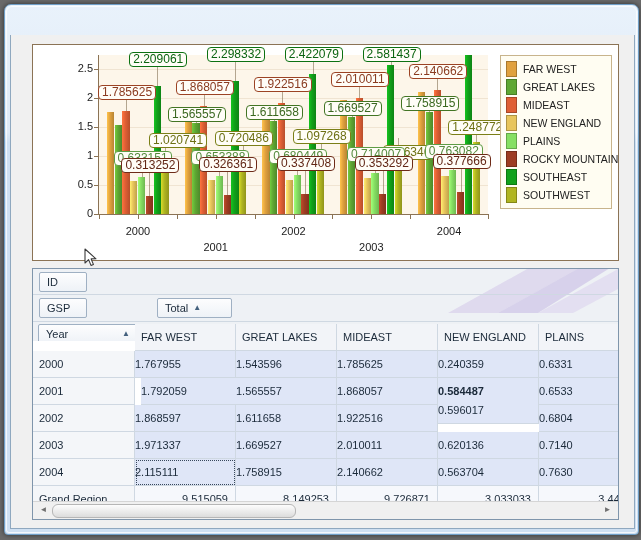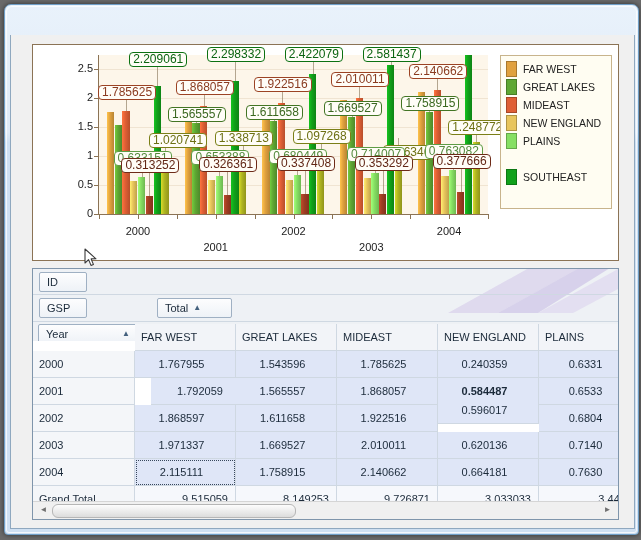--- a/index.html
+++ b/index.html
@@ -118,21 +118,21 @@
   .hdr-sep{position:absolute;left:0;width:100%;height:1px;background:#cfd8e2;}
 
   .cell{
     position:absolute;box-sizing:border-box;
     border-right:1px solid #cfd8e2;border-bottom:1px solid #cfd8e2;
     font-size:11px;color:#1b2a3a;line-height:26px;height:27px;
     white-space:nowrap;overflow:hidden;
   }
   .colhdr{background:#f2f4f8;padding-left:6px;font-size:11px;}
   .rowhdr{background:#f4f6f9;padding-left:6px;}
-  .datacell{background:#dfe6f7;text-align:center;padding-right:7px;}
+  .datacell{background:#dfe6f7;text-align:left;padding-right:7px;}
   .totalcell{background:#f6f8fc;text-align:right;padding-right:7px;}
   .focus{outline:1px dotted #37475c;outline-offset:-2px;}
 
   .hscroll{
     position:absolute;left:0;bottom:0;width:100%;height:17px;
     background:#f0f0f0;border-top:1px solid #d5d5d5;
   }
   .hs-arrow{position:absolute;top:0;width:17px;height:16px;color:#707070;font-size:8px;
             text-align:center;line-height:16px;}
   .hs-thumb{position:absolute;left:19px;top:2px;height:12px;border-radius:6px;
@@ -242,21 +242,21 @@
           <div class="dlbl" style="left: 80.6px; top: 106.392px; border-color: rgb(94, 156, 69); color: rgb(83, 138, 61);">0.633151</div>
           <div class="stem" style="left: 116.4px; top: 125.888px; height: 25px;"></div>
           <div class="dlbl" style="left: 88.4px; top: 112.888px; border-color: rgb(110, 43, 24); color: rgb(97, 38, 21);">0.313252</div>
           <div class="stem" style="left: 124.2px; top: 20.2761px; height: 21px;"></div>
           <div class="dlbl" style="left: 96.2px; top: 7.27611px; border-color: rgb(12, 113, 18); color: rgb(11, 100, 16);">2.209061</div>
           <div class="stem" style="left: 170.8px; top: 47.9923px; height: 13px;"></div>
           <div class="dlbl" style="left: 142.8px; top: 34.9923px; border-color: rgb(156, 67, 36); color: rgb(138, 59, 32);">1.868057</div>
           <div class="stem" style="left: 163px; top: 75.4823px; height: 3px;"></div>
           <div class="dlbl" style="left: 135px; top: 62.4823px; border-color: rgb(67, 117, 36); color: rgb(59, 104, 32);">1.565557</div>
           <div class="stem" style="left: 209.8px; top: 98.7598px; height: 9px;"></div>
-          <div class="dlbl" style="left: 181.8px; top: 85.7598px; border-color: rgb(123, 127, 23); color: rgb(109, 112, 20);">1.338713</div>
+          <div class="dlbl" style="left: 181.8px; top: 85.7598px; border-color: rgb(123, 127, 23); color: rgb(109, 112, 20);">0.720486</div>
           <div class="stem" style="left: 186.4px; top: 118.222px; height: 13px;"></div>
           <div class="dlbl" style="left: 158.4px; top: 105.222px; border-color: rgb(94, 156, 69); color: rgb(83, 138, 61);">0.653388</div>
           <div class="stem" style="left: 194.2px; top: 125.13px; height: 25px;"></div>
           <div class="dlbl" style="left: 166.2px; top: 112.13px; border-color: rgb(110, 43, 24); color: rgb(97, 38, 21);">0.326361</div>
           <div class="stem" style="left: 202px; top: 15.1146px; height: 21px;"></div>
           <div class="dlbl" style="left: 174px; top: 2.11462px; border-color: rgb(12, 113, 18); color: rgb(11, 100, 16);">2.298332</div>
           <div class="stem" style="left: 248.6px; top: 44.8436px; height: 13px;"></div>
           <div class="dlbl" style="left: 220.6px; top: 31.8436px; border-color: rgb(156, 67, 36); color: rgb(138, 59, 32);">1.922516</div>
           <div class="stem" style="left: 240.8px; top: 72.8169px; height: 3px;"></div>
           <div class="dlbl" style="left: 212.8px; top: 59.8169px; border-color: rgb(67, 117, 36); color: rgb(59, 104, 32);">1.611658</div>
@@ -305,23 +305,31 @@
             <span class="lg-tx">MIDEAST</span>
           </div>
           <div class="lg-row" style="top: 58px;">
             <span class="lg-sw" style="background: rgb(232, 197, 92);"></span>
             <span class="lg-tx">NEW ENGLAND</span>
           </div>
           <div class="lg-row" style="top: 76px;">
             <span class="lg-sw" style="background: rgb(134, 223, 99);"></span>
             <span class="lg-tx">PLAINS</span>
           </div>
+          <div class="lg-row" style="top: 94px;">
+            <span class="lg-sw" style="background: rgb(157, 61, 34);"></span>
+            <span class="lg-tx">ROCKY MOUNTAIN</span>
+          </div>
           <div class="lg-row" style="top: 112px;">
             <span class="lg-sw" style="background: rgb(17, 161, 26);"></span>
             <span class="lg-tx">SOUTHEAST</span>
+          </div>
+          <div class="lg-row" style="top: 130px;">
+            <span class="lg-sw" style="background: rgb(176, 181, 33);"></span>
+            <span class="lg-tx">SOUTHWEST</span>
           </div>
         </div>
     </div>
 
     <div class="grid-panel">
       <div class="grid-head">
         <div class="swoosh">
           <svg width="230" height="44" viewBox="0 0 230 44">
             <path d="M60 44 L150 -6 L200 -6 L110 44 Z" fill="#cdbfe6" opacity="0.55"></path>
             <path d="M110 44 L200 -6 L230 -6 L150 44 Z" fill="#b9a7dd" opacity="0.5"></path>
@@ -352,44 +360,44 @@
           <div class="cell colhdr" style="left: 304px; top: 55px; width: 101px;">MIDEAST</div>
           <div class="cell colhdr" style="left: 405px; top: 55px; width: 101px;">NEW ENGLAND</div>
           <div class="cell colhdr" style="left: 506px; top: 55px; width: 101px;">PLAINS</div>
           <div class="cell rowhdr" style="left: 0px; top: 82px; width: 102px;">2000</div>
           <div class="cell datacell" style="left: 102px; top: 82px; width: 101px;">1.767955</div>
           <div class="cell datacell" style="left: 203px; top: 82px; width: 101px;">1.543596</div>
           <div class="cell datacell" style="left: 304px; top: 82px; width: 101px;">1.785625</div>
           <div class="cell datacell" style="left: 405px; top: 82px; width: 101px;">0.240359</div>
           <div class="cell datacell" style="left: 506px; top: 82px; width: 101px;">0.6331</div>
           <div class="cell rowhdr" style="left: 0px; top: 109px; width: 102px;">2001</div>
-          <div class="cell datacell" style="left: 118px; top: 109px; width: 106px;">1.792059</div>
+          <div class="cell datacell" style="left: 108px; top: 109px; width: 106px;">1.792059</div>
           <div class="cell datacell" style="left: 203px; top: 109px; width: 101px;">1.565557</div>
           <div class="cell datacell" style="left: 304px; top: 109px; width: 101px;">1.868057</div>
           <div class="cell datacell" style="left: 405px; top: 109px; width: 101px; font-weight: bold;">0.584487</div>
           <div class="cell datacell" style="left: 506px; top: 109px; width: 101px;">0.6533</div>
           <div class="cell rowhdr" style="left: 0px; top: 136px; width: 102px;">2002</div>
           <div class="cell datacell" style="left: 102px; top: 136px; width: 101px;">1.868597</div>
           <div class="cell datacell" style="left: 203px; top: 136px; width: 101px;">1.611658</div>
           <div class="cell datacell" style="left: 304px; top: 136px; width: 101px;">1.922516</div>
           <div class="cell datacell" style="left: 405px; top: 128px; width: 101px;">0.596017</div>
           <div class="cell datacell" style="left: 506px; top: 136px; width: 101px;">0.6804</div>
           <div class="cell rowhdr" style="left: 0px; top: 163px; width: 102px;">2003</div>
           <div class="cell datacell" style="left: 102px; top: 163px; width: 101px;">1.971337</div>
           <div class="cell datacell" style="left: 203px; top: 163px; width: 101px;">1.669527</div>
           <div class="cell datacell" style="left: 304px; top: 163px; width: 101px;">2.010011</div>
           <div class="cell datacell" style="left: 405px; top: 163px; width: 101px;">0.620136</div>
           <div class="cell datacell" style="left: 506px; top: 163px; width: 101px;">0.7140</div>
           <div class="cell rowhdr" style="left: 0px; top: 190px; width: 102px;">2004</div>
           <div class="cell datacell focus" style="left: 102px; top: 190px; width: 101px;">2.115111</div>
           <div class="cell datacell" style="left: 203px; top: 190px; width: 101px;">1.758915</div>
           <div class="cell datacell" style="left: 304px; top: 190px; width: 101px;">2.140662</div>
-          <div class="cell datacell" style="left: 405px; top: 190px; width: 101px;">0.664181</div>
+          <div class="cell datacell" style="left: 405px; top: 190px; width: 101px;">0.563704</div>
           <div class="cell datacell" style="left: 506px; top: 190px; width: 101px;">0.7630</div>
-          <div class="cell rowhdr" style="left: 0px; top: 217px; width: 102px;">Grand Total</div>
+          <div class="cell rowhdr" style="left: 0px; top: 217px; width: 102px;">Grand Region</div>
           <div class="cell totalcell" style="left: 102px; top: 217px; width: 101px;">9.515059</div>
           <div class="cell totalcell" style="left: 203px; top: 217px; width: 101px;">8.149253</div>
           <div class="cell totalcell" style="left: 304px; top: 217px; width: 101px;">9.726871</div>
           <div class="cell totalcell" style="left: 405px; top: 217px; width: 101px;">3.033033</div>
           <div class="cell totalcell" style="left: 506px; top: 217px; width: 101px;">3.4440</div>
         </div>
 
       <div class="hscroll">
         <div class="hs-arrow" style="left:2px;">◄</div>
         <div class="hs-arrow" style="right:2px;">►</div>

